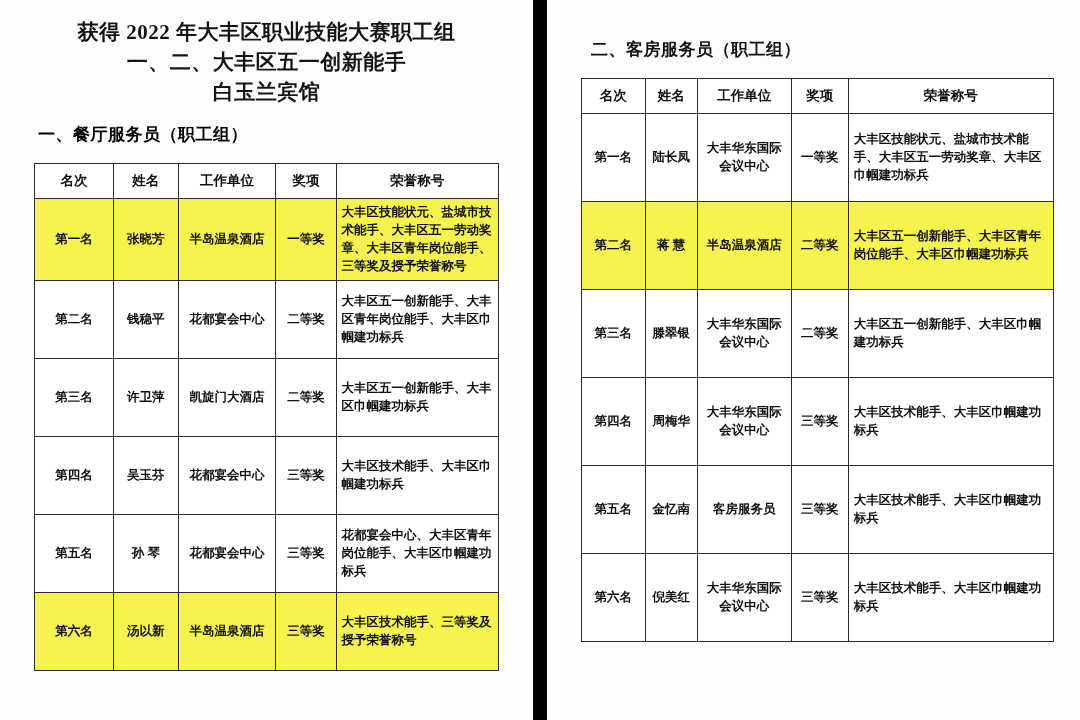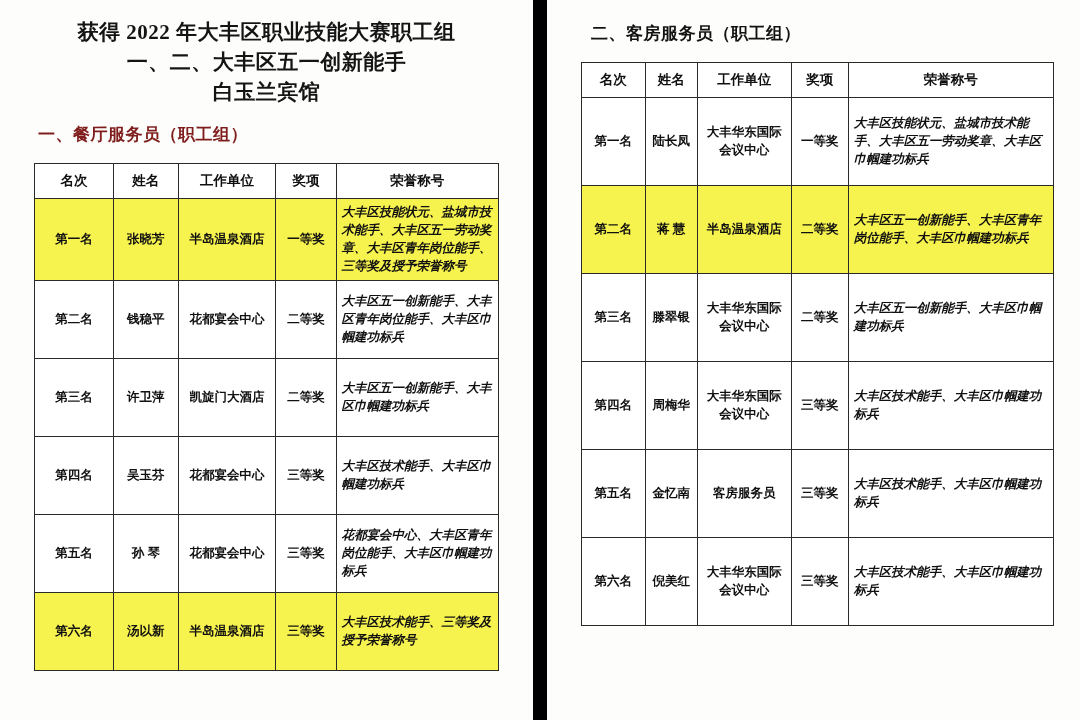--- a/index.html
+++ b/index.html
@@ -38,27 +38,27 @@
     letter-spacing: 0.5px;
     color: #141414;
   }
   .doc-title .t-line {
     display: block;
   }
   .section-heading {
     font-weight: bold;
     font-size: 17px;
     margin: 16px 0 4px 4px;
-    color: #7f1d1d;
+    color: #000000;
     letter-spacing: 0.5px;
   }
   .section-heading-right {
     font-weight: bold;
     font-size: 17px;
-    margin: 4px 0 14px 10px;
+    margin: 20px 0 14px 10px;
     color: #121212;
     letter-spacing: 0.5px;
   }
   table.award-table {
     border-collapse: collapse;
     width: 100%;
     table-layout: fixed;
     background: #fff;
     margin-top: 17px;
   }
@@ -78,21 +78,20 @@
   }
   td.c-rank, td.c-name, td.c-unit, td.c-prize {
     text-align: center;
     white-space: nowrap;
   }
   td.c-honor {
     text-align: left;
     padding-left: 7px;
     padding-right: 7px;
     font-size: 12.2px;
-    font-style: italic;
   }
   tr.hl td {
     background: #f6f24e;
   }
   
   .tbl-left col.w-rank  { width: 17%; }
   .tbl-left col.w-name  { width: 14%; }
   .tbl-left col.w-unit  { width: 21%; }
   .tbl-left col.w-prize { width: 13%; }
   .tbl-left col.w-honor { width: 35%; }

